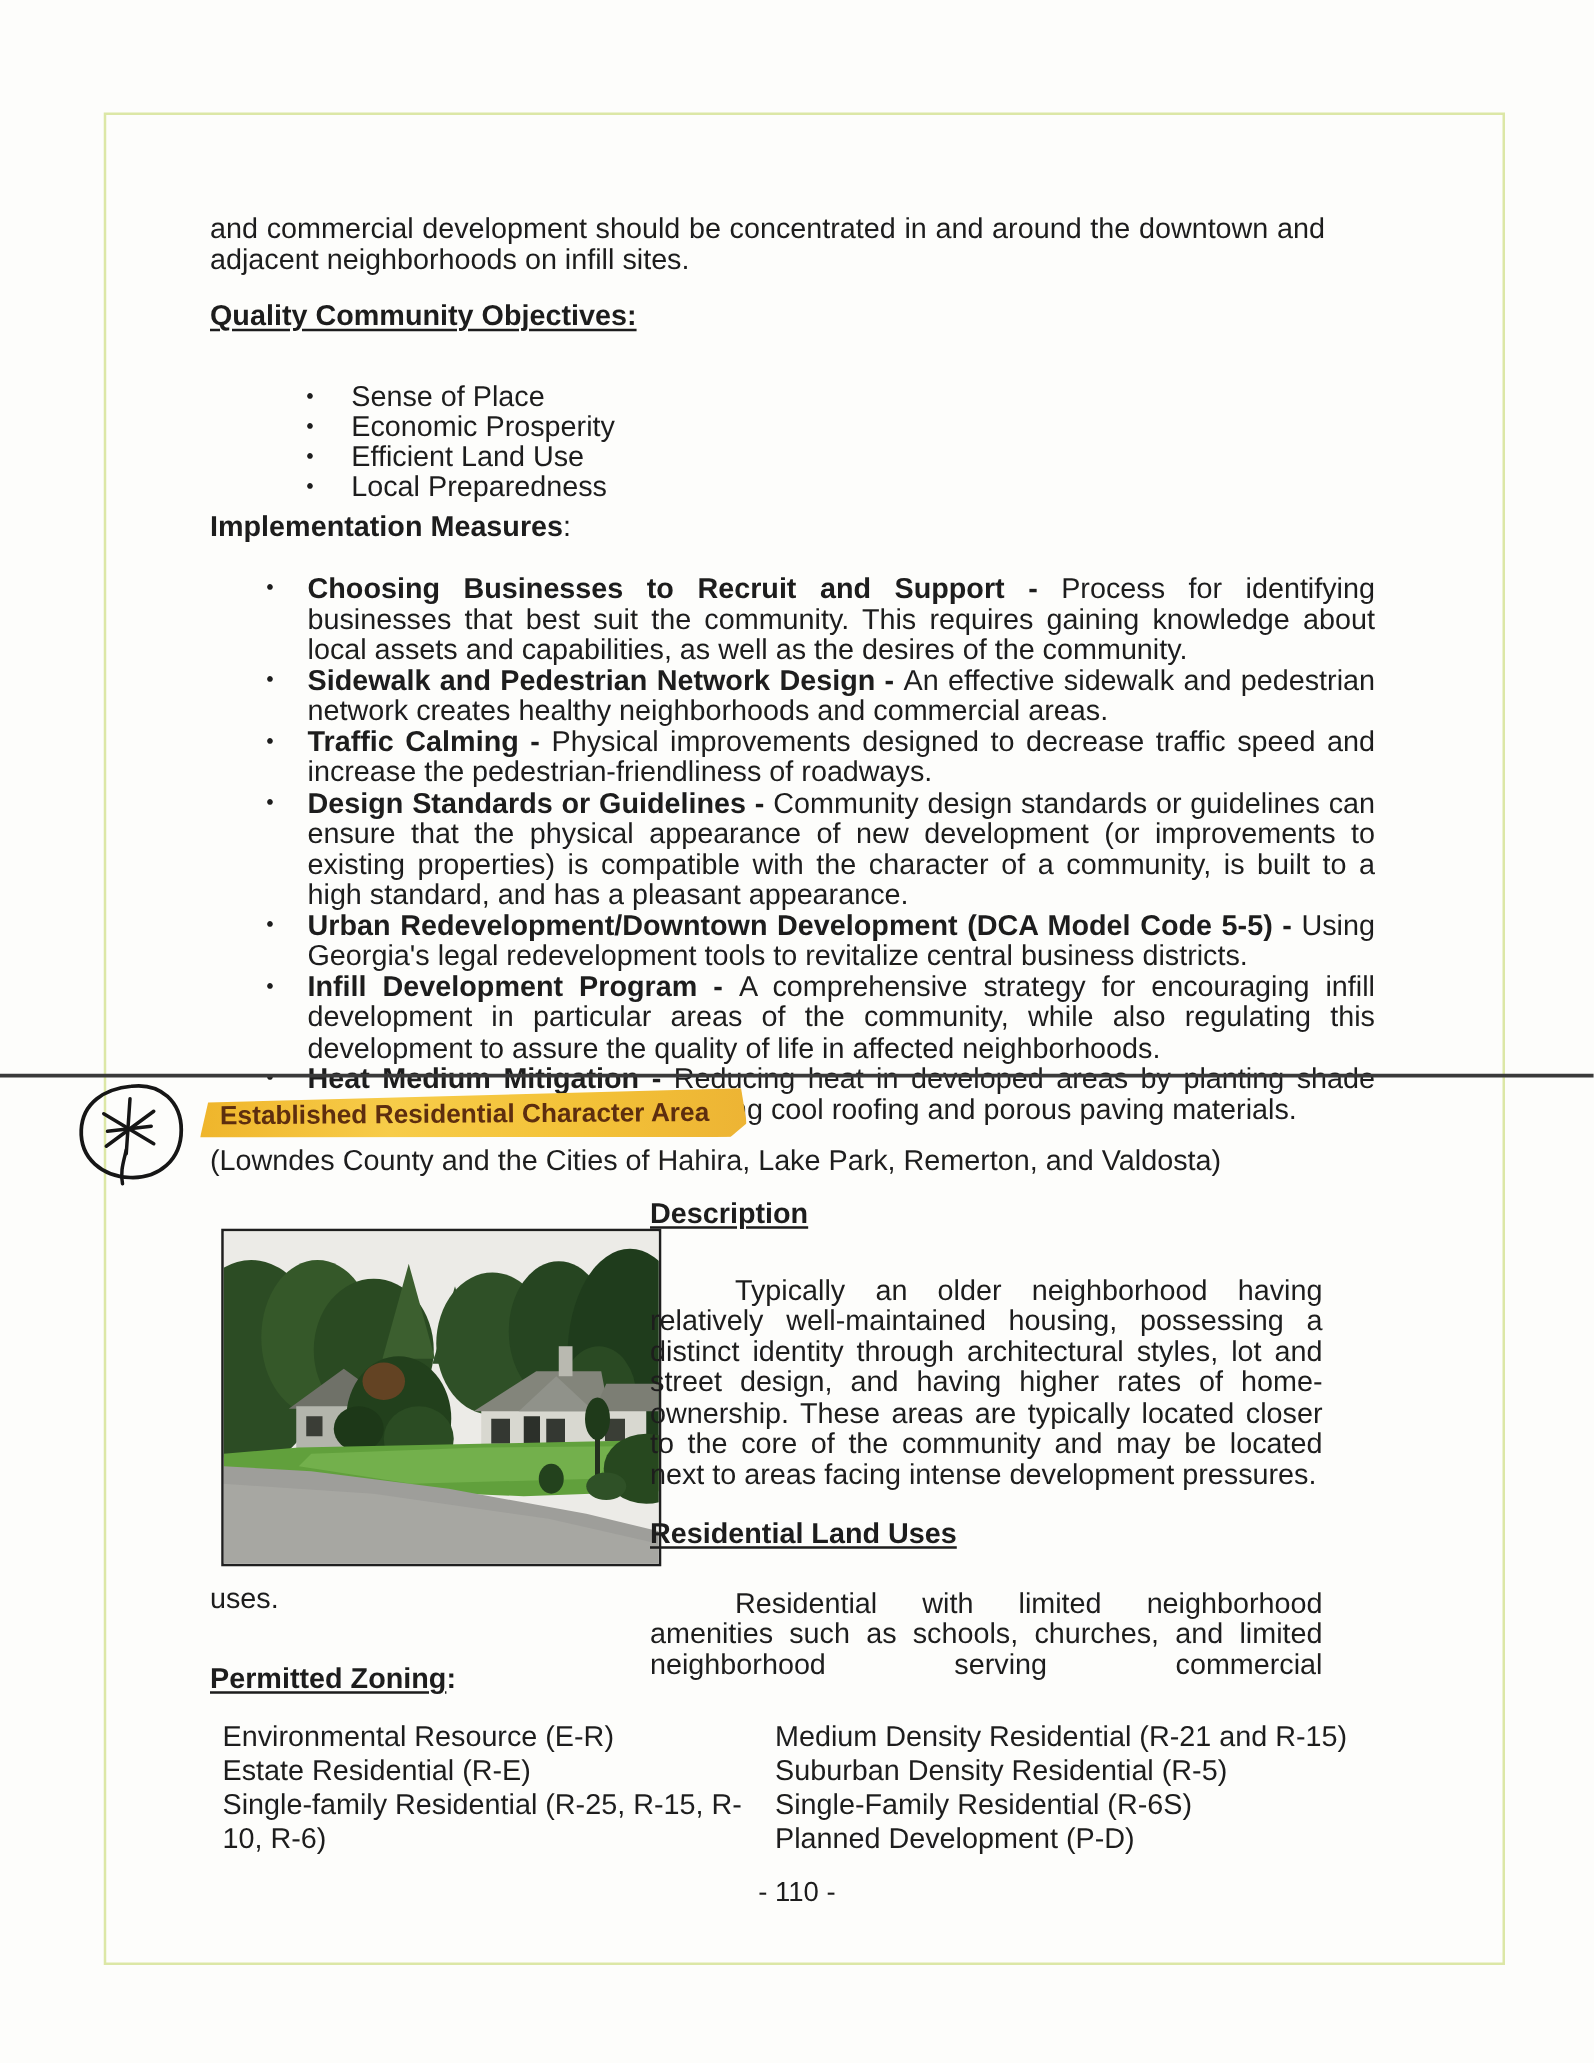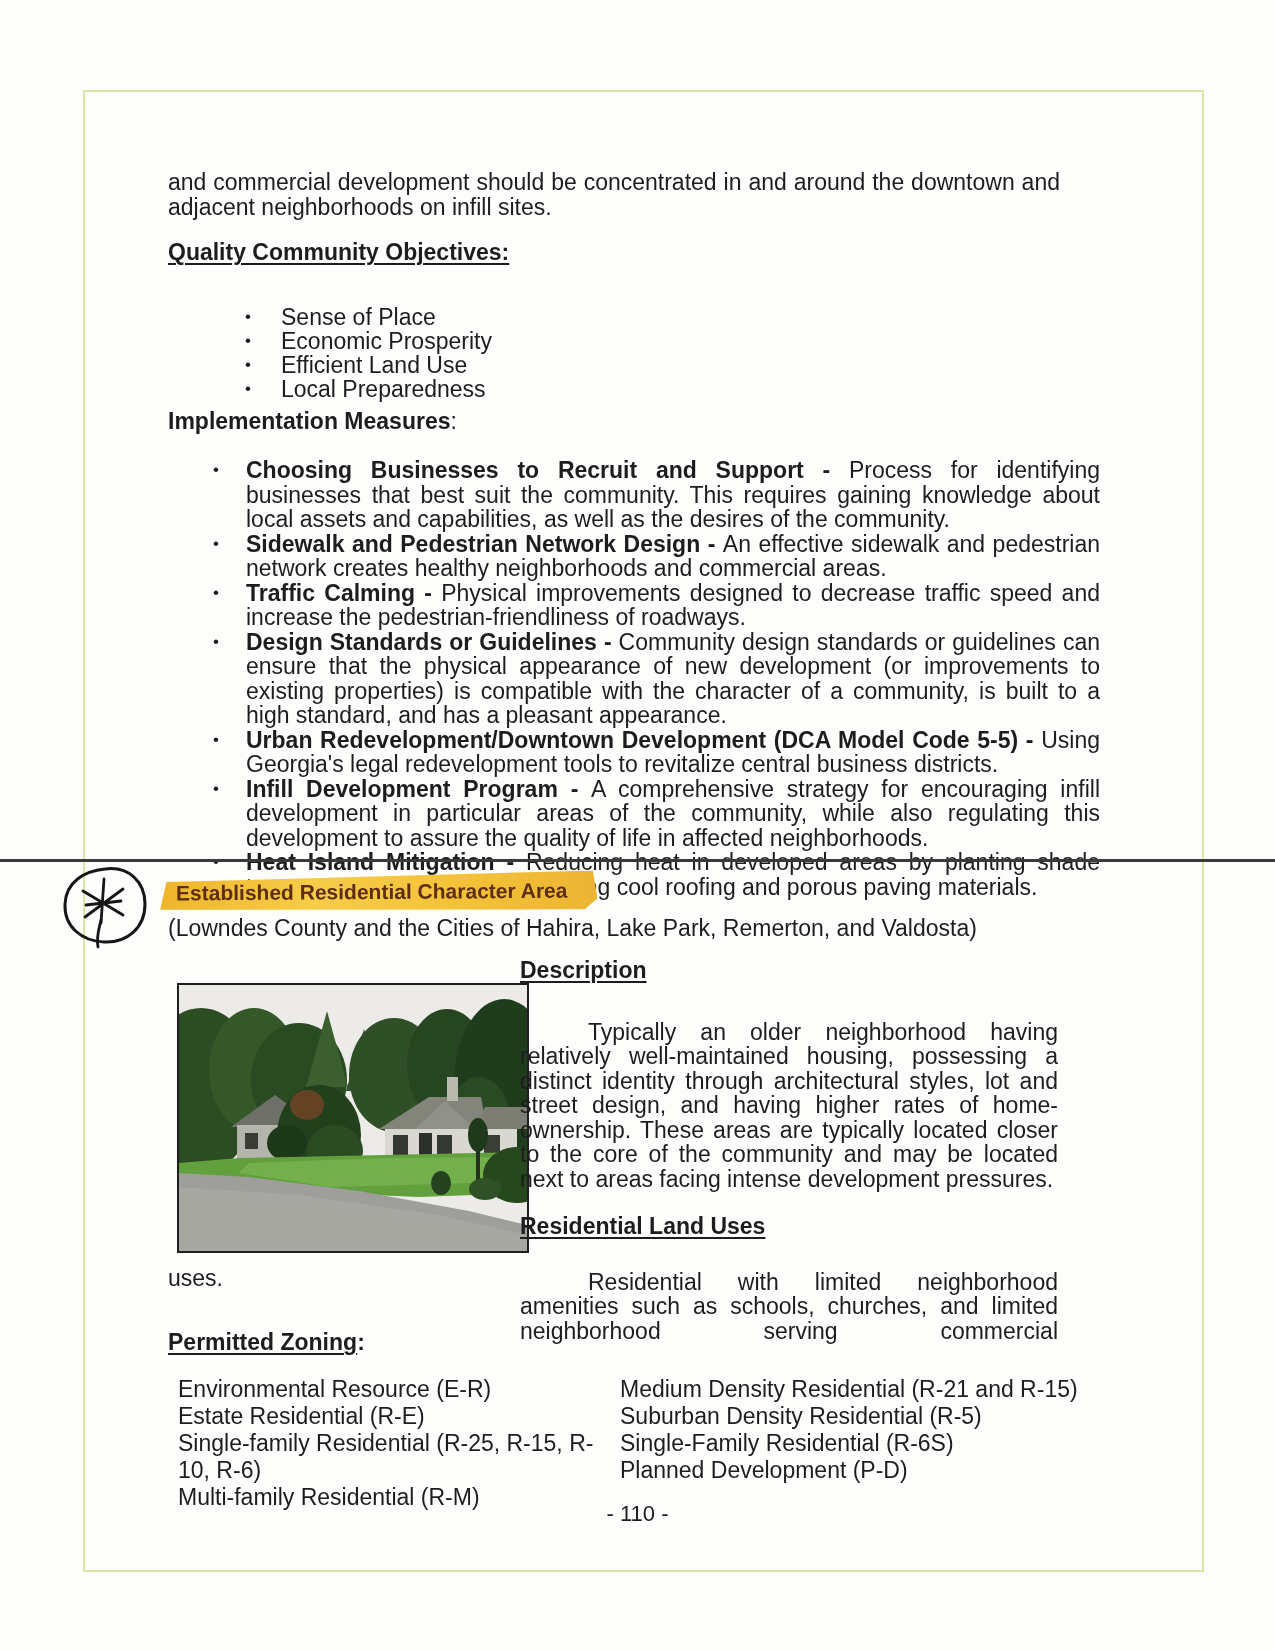--- a/index.html
+++ b/index.html
@@ -83,21 +83,21 @@
 
 <h3 class="abs impl-h"><span class="b">Implementation Measures</span><span style="font-weight:normal">:</span></h3>
 
 <ul class="abs impl-list">
   <li><span class="b">Choosing Businesses to Recruit and Support - </span><span>Process for identifying businesses that best suit the community. This requires gaining knowledge about local assets and capabilities, as well as the desires of the community.</span></li>
   <li><span class="b">Sidewalk and Pedestrian Network Design - </span><span>An effective sidewalk and pedestrian network creates healthy neighborhoods and commercial areas.</span></li>
   <li><span class="b">Traffic Calming - </span><span>Physical improvements designed to decrease traffic speed and increase the pedestrian-friendliness of roadways.</span></li>
   <li><span class="b">Design Standards or Guidelines - </span><span>Community design standards or guidelines can ensure that the physical appearance of new development (or improvements to existing properties) is compatible with the character of a community, is built to a high standard, and has a pleasant appearance.</span></li>
   <li><span class="b">Urban Redevelopment/Downtown Development (DCA Model Code 5-5) - </span><span>Using Georgia's legal redevelopment tools to revitalize central business districts.</span></li>
   <li><span class="b">Infill Development Program - </span><span>A comprehensive strategy for encouraging infill development in particular areas of the community, while also regulating this development to assure the quality of life in affected neighborhoods.</span></li>
-  <li><span class="b">Heat Island Mitigation - </span><span>Reducing heat in developed areas by planting shade trees, preserving open space, using cool roofing and porous paving materials.</span></li>
+  <li><span class="b">Heat Medium Mitigation - </span><span>Reducing heat in developed areas by planting shade trees, preserving open space, using cool roofing and porous paving materials.</span></li>
 </ul>
 
 <div class="abs rule"></div>
 
 <svg class="abs mark" viewBox="0 0 100 88">
   <path d="M50,6 C74,3 90,19 90,41 C90,65 72,80 49,79 C27,78 9,64 10,41 C11,19 29,8 50,6 Z" fill="none" stroke="#161616" stroke-width="3" stroke-linecap="round"></path>
   <g stroke="#161616" stroke-width="2.8" stroke-linecap="round" fill="none">
     <path d="M49,16 L46,60"></path>
     <path d="M28,28 L68,52"></path>
     <path d="M68,26 L30,54"></path>
@@ -170,21 +170,20 @@
 
 <p class="abs uses">uses.</p>
 
 <h3 class="abs pz-h"><span class="u">Permitted Zoning</span><span style="font-weight:bold">:</span></h3>
 
 <div class="abs zoning">
   <ul class="zcol-left">
     <li>Environmental Resource (E-R)</li>
     <li>Estate Residential (R-E)</li>
     <li>Single-family Residential (R-25, R-15, R-10, R-6)</li>
-    <li>Multi-family Residential (R-M)</li>
   </ul>
   <ul class="zcol-right">
     <li>Medium Density Residential (R-21 and R-15)</li>
     <li>Suburban Density Residential (R-5)</li>
     <li>Single-Family Residential (R-6S)</li>
     <li>Planned Development (P-D)</li>
   </ul>
 </div>
 
 <div class="abs pagenum">- 110 -</div>

